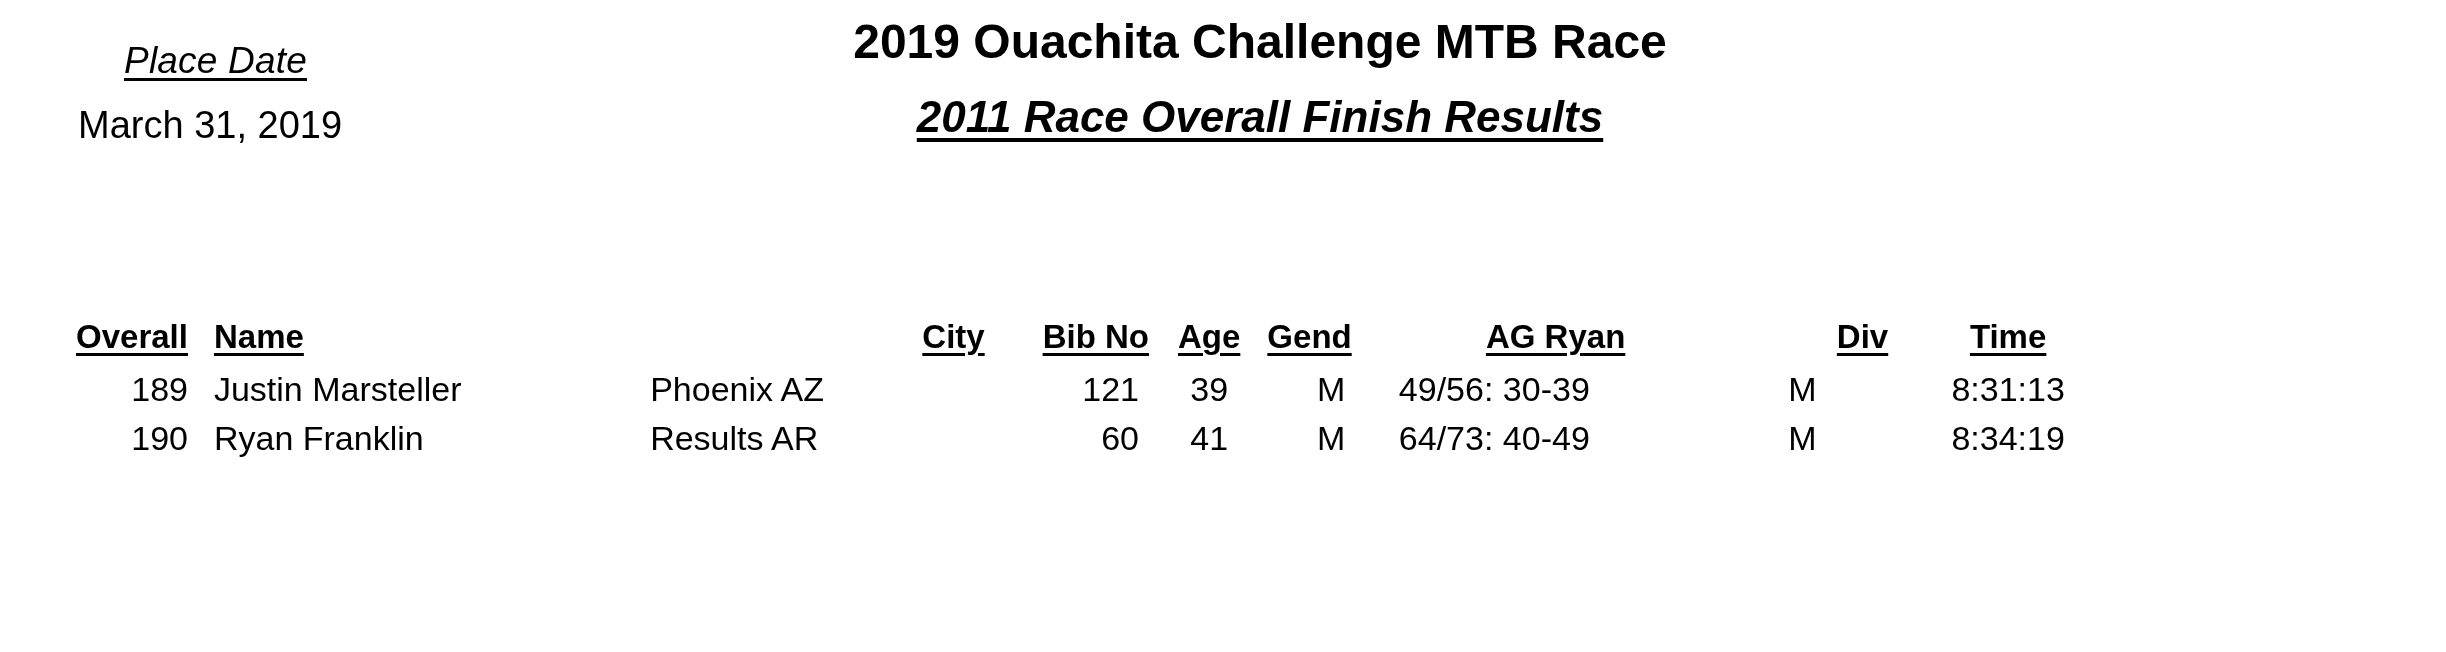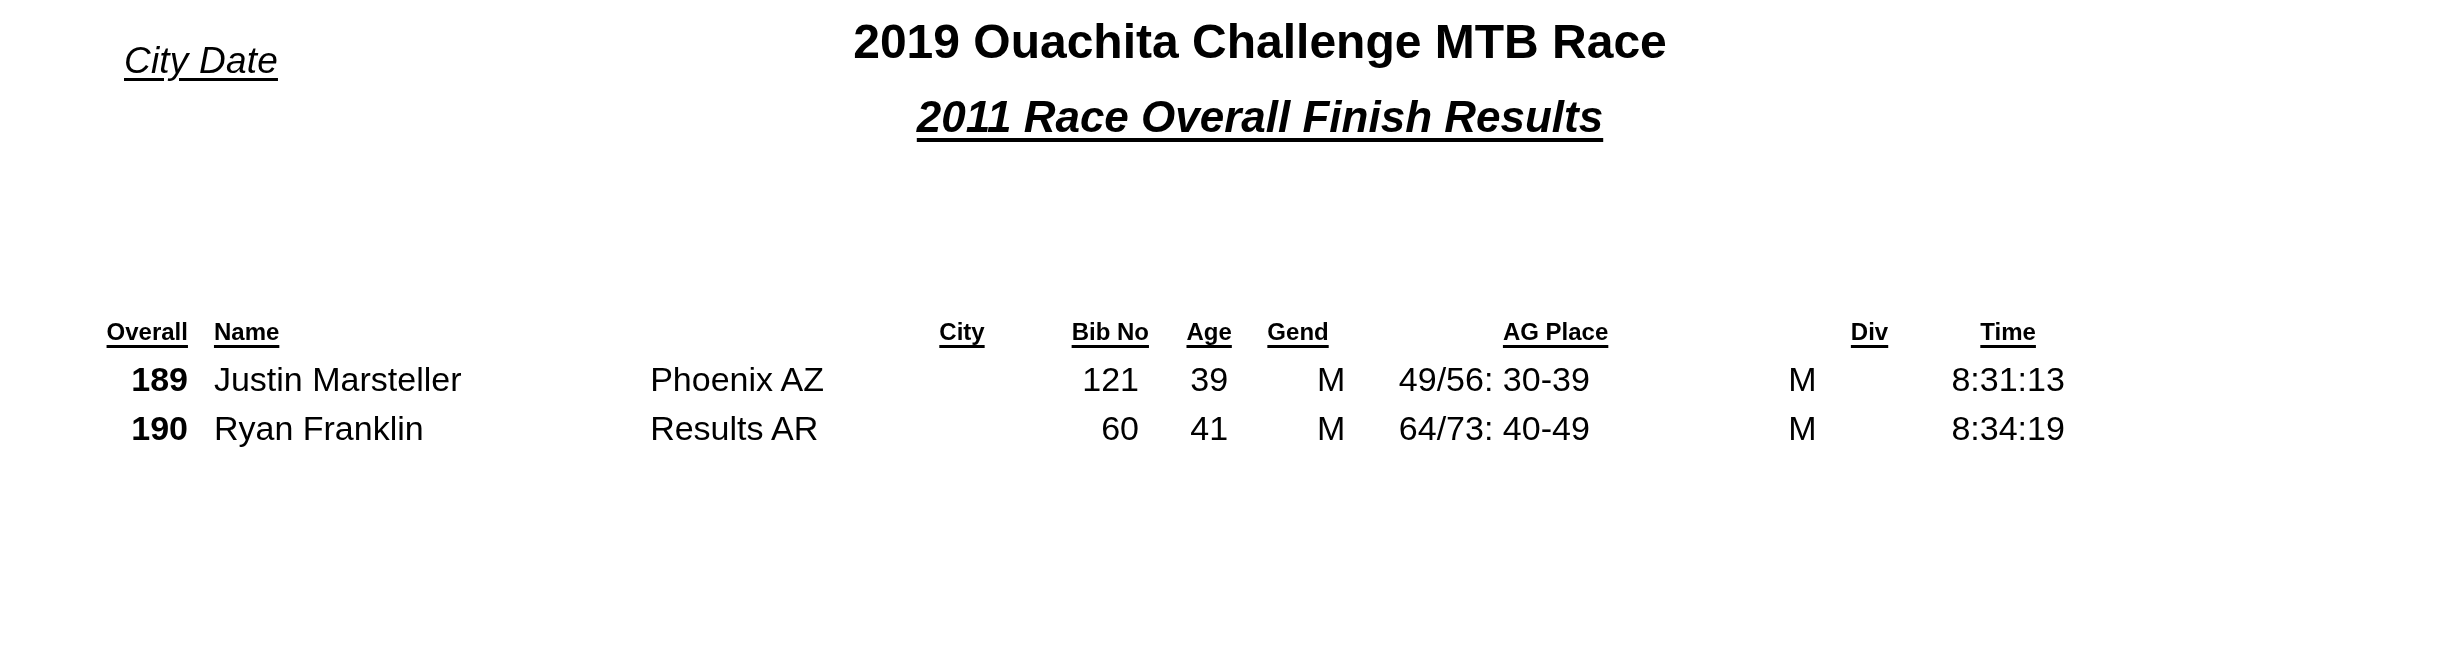--- a/index.html
+++ b/index.html
@@ -75,21 +75,21 @@
     top: 318px;
     width: 2446px;
   }
   .results table {
     border-collapse: collapse;
     table-layout: fixed;
     width: 2040px;
     margin-left: 70px;
   }
   .results th {
-    font-size: 24px;
+    font-size: 33px;
     font-weight: bold;
     padding: 0 0 4px 0;
     vertical-align: bottom;
     white-space: nowrap;
     text-decoration: underline;
   }
   .results th .hdr {
     display: inline-block;
     text-decoration: underline;
     text-underline-offset: 5px;
@@ -117,36 +117,37 @@
   th.h-overall  { text-align: right;  padding-right: 4px; }
   th.h-name     { text-align: left;   padding-left: 22px; }
   th.h-city     { text-align: right;   padding-left: 48px; }
   th.h-bib      { text-align: right;  padding-right: 2px; }
   th.h-age      { text-align: center; }
   th.h-gend     { text-align: left; }
   th.h-agplace  { text-align: center; }
   th.h-div      { text-align: right; }
   th.h-time     { text-align: center; padding-left: 18px; }
 
-  td.d-overall  { text-align: right;  padding-right: 4px; font-weight: bold; }
+  td.d-overall  { text-align: right;  padding-right: 4px; }
   td.d-name     { text-align: left;   padding-left: 22px; }
   td.d-city     { text-align: left;   padding-left: 48px; }
   td.d-bib      { text-align: right;  padding-right: 12px; }
   td.d-age      { text-align: center; }
   td.d-gend     { text-align: center; }
   td.d-agplace  { text-align: left;   padding-left: 4px; }
   td.d-div      { text-align: center; }
   td.d-time     { text-align: center; padding-left: 18px; }
 </style>
 </head>
 <body>
 
 <div class="page">
 
-  <div class="race-date-label">City Date</div>
+  <div class="race-date-label">Place Date</div>
+  <div class="race-date-value">March 31, 2019</div>
 
   <div class="main-title">2019 Ouachita Challenge MTB Race</div>
   <div class="sub-title">
     <span class="ul">2011 Race Overall Finish Results</span>
   </div>
 
   <div class="results">
     <table>
       <colgroup>
         <col class="c-overall">
@@ -160,21 +161,21 @@
         <col class="c-time">
       </colgroup>
       <thead>
         <tr>
           <th class="h-overall"><span class="hdr">Overall</span></th>
           <th class="h-name"><span class="hdr">Name</span></th>
           <th class="h-city"><span class="hdr">City</span></th>
           <th class="h-bib"><span class="hdr">Bib No</span></th>
           <th class="h-age"><span class="hdr">Age</span></th>
           <th class="h-gend"><span class="hdr">Gend</span></th>
-          <th class="h-agplace"><span class="hdr">AG Place</span></th>
+          <th class="h-agplace"><span class="hdr">AG Ryan</span></th>
           <th class="h-div"><span class="hdr">Div</span></th>
           <th class="h-time"><span class="hdr">Time</span></th>
         </tr>
       </thead>
       <tbody>
         <tr>
           <td class="d-overall">189</td>
           <td class="d-name">Justin Marsteller</td>
           <td class="d-city">Phoenix  AZ</td>
           <td class="d-bib">121</td>

